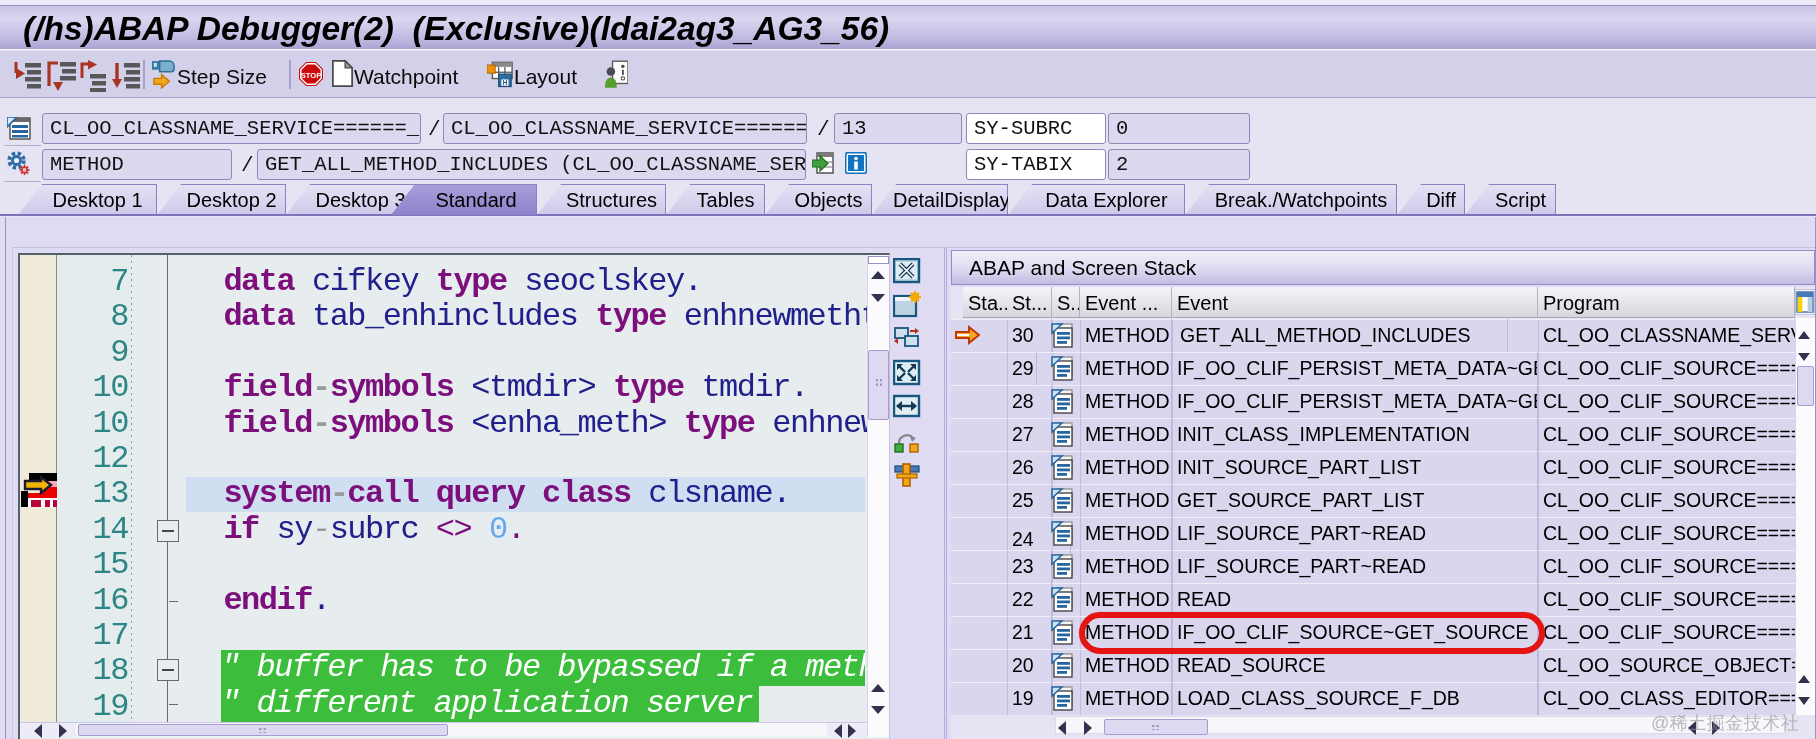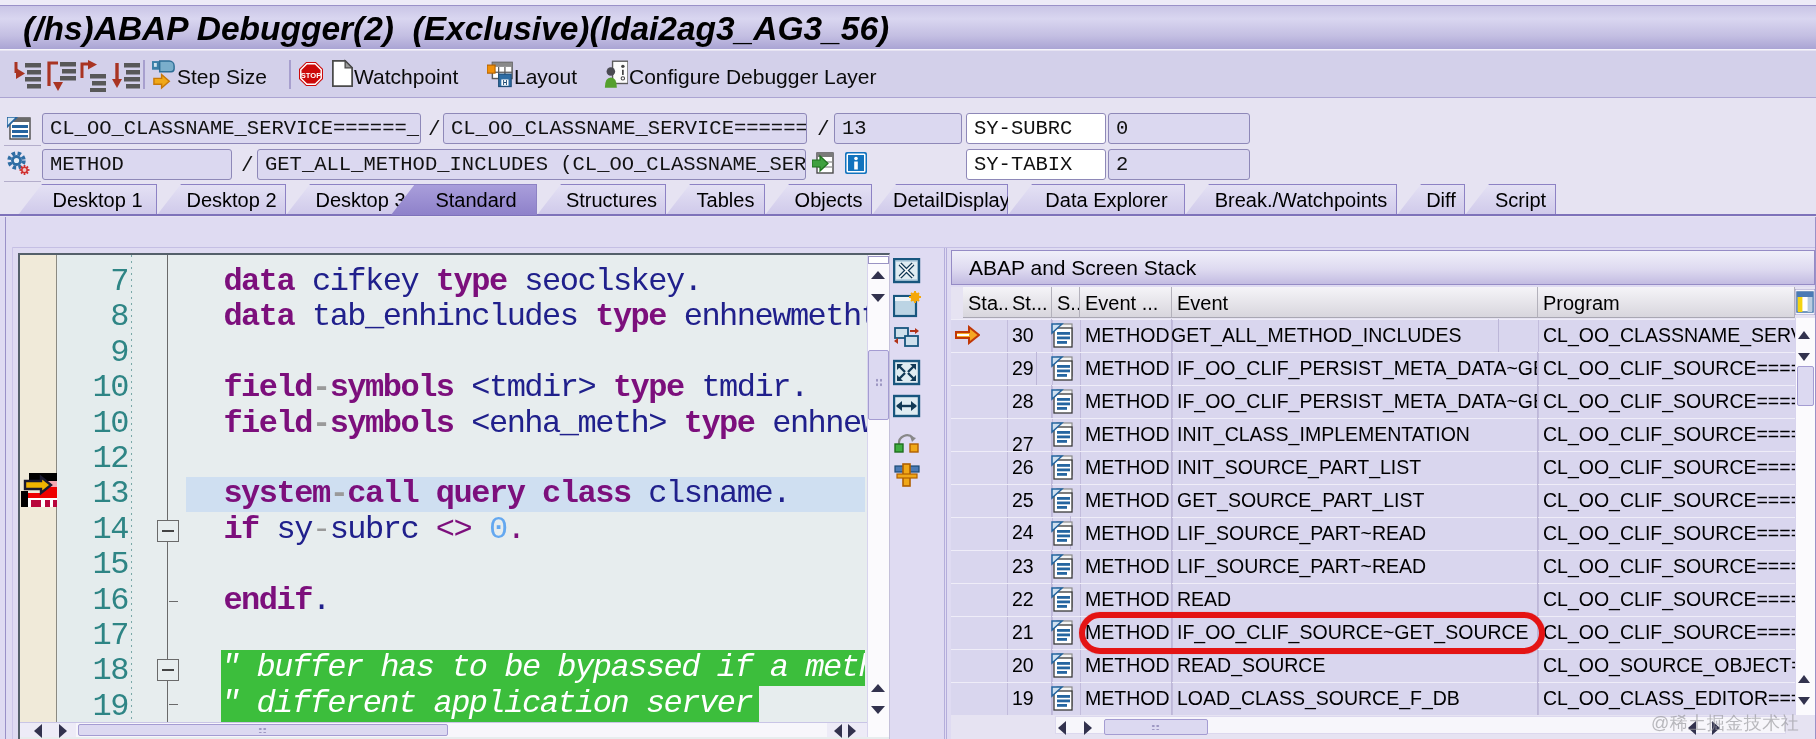--- a/index.html
+++ b/index.html
@@ -173,21 +173,20 @@
   <div class="tbtext" style="left:514px">Layout</div>
 
   <svg class="abs" style="left:604px;top:9px" width="24" height="29" viewBox="0 0 28 31">
     <rect x="10" y="0" width="18" height="26" fill="#fcfcfc" stroke="#5a5a5a" stroke-width="1.6"></rect>
     <circle cx="22" cy="6" r="2" fill="#444"></circle>
     <rect x="21" y="10" width="2" height="6" fill="#444"></rect>
     <circle cx="22" cy="20" r="2" fill="none" stroke="#444" stroke-width="1.2"></circle>
     <circle cx="8" cy="12" r="5" fill="#4a4a52"></circle>
     <path d="M1 31 q0 -12 7 -12 q7 0 7 12 z" fill="#55a02e"></path>
   </svg>
-  <div class="tbtext" style="left:629px">Configure Debugger Layer</div>
 </div>
 <div class="abs" id="fields">
 
   <svg class="abs" style="left:7px;top:117px" width="24" height="23" viewBox="0 0 24 23">
     <rect x="3" y="1" width="20" height="21" fill="#ffffff" stroke="#4a4a4a" stroke-width="1.4"></rect>
     <rect x="3" y="1" width="20" height="4" fill="#6a6a6a"></rect>
     <rect x="5" y="8" width="16" height="3" fill="#2565a0"></rect>
     <rect x="5" y="13" width="16" height="3" fill="#2565a0"></rect>
     <rect x="5" y="18" width="16" height="2.5" fill="#2565a0"></rect>
     <polygon points="0,0 10,0 0,10" fill="#d8e8f4" stroke="#2565a0" stroke-width="1.6"></polygon>
@@ -437,21 +436,21 @@
   <div class="gcell" style="left:56px;width:45px;top:32px">30</div>
   <div class="abs" style="left:100px;top:36px"><svg width="24" height="25" viewBox="0 0 24 25">
       <rect x="6" y="1" width="15" height="19" fill="#f4f4f4" stroke="#8a8a8a" stroke-width="1.2"></rect>
       <rect x="3" y="5" width="18" height="19" fill="#ffffff" stroke="#3a3a3a" stroke-width="1.3"></rect>
       <polygon points="1,1 11,1 1,10" fill="#cfe0f0" stroke="#2565a0" stroke-width="1.5"></polygon>
       <rect x="6" y="9" width="13" height="2.8" fill="#2565a0"></rect>
       <rect x="6" y="13.5" width="13" height="2.8" fill="#2565a0"></rect>
       <rect x="6" y="18" width="10" height="2.8" fill="#2565a0"></rect>
     </svg></div>
   <div class="gcell" style="left:129px;width:92px;top:32px">METHOD</div>
-  <div class="gcell" style="left:215px;width:333px;top:32px">GET_ALL_METHOD_INCLUDES</div>
+  <div class="gcell" style="left:224px;width:333px;top:32px">GET_ALL_METHOD_INCLUDES</div>
   <div class="gcell" style="left:587px;width:257px;top:32px;border-right:none">CL_OO_CLASSNAME_SERVICE=====</div>
   <div class="gcell" style="left:56px;width:30px;top:65px">29</div>
   <div class="abs" style="left:100px;top:69px"><svg width="24" height="25" viewBox="0 0 24 25">
       <rect x="6" y="1" width="15" height="19" fill="#f4f4f4" stroke="#8a8a8a" stroke-width="1.2"></rect>
       <rect x="3" y="5" width="18" height="19" fill="#ffffff" stroke="#3a3a3a" stroke-width="1.3"></rect>
       <polygon points="1,1 11,1 1,10" fill="#cfe0f0" stroke="#2565a0" stroke-width="1.5"></polygon>
       <rect x="6" y="9" width="13" height="2.8" fill="#2565a0"></rect>
       <rect x="6" y="13.5" width="13" height="2.8" fill="#2565a0"></rect>
       <rect x="6" y="18" width="10" height="2.8" fill="#2565a0"></rect>
     </svg></div>
@@ -463,21 +462,21 @@
       <rect x="6" y="1" width="15" height="19" fill="#f4f4f4" stroke="#8a8a8a" stroke-width="1.2"></rect>
       <rect x="3" y="5" width="18" height="19" fill="#ffffff" stroke="#3a3a3a" stroke-width="1.3"></rect>
       <polygon points="1,1 11,1 1,10" fill="#cfe0f0" stroke="#2565a0" stroke-width="1.5"></polygon>
       <rect x="6" y="9" width="13" height="2.8" fill="#2565a0"></rect>
       <rect x="6" y="13.5" width="13" height="2.8" fill="#2565a0"></rect>
       <rect x="6" y="18" width="10" height="2.8" fill="#2565a0"></rect>
     </svg></div>
   <div class="gcell" style="left:129px;width:92px;top:98px">METHOD</div>
   <div class="gcell" style="left:221px;width:366px;top:98px">IF_OO_CLIF_PERSIST_META_DATA~GET</div>
   <div class="gcell" style="left:587px;width:257px;top:98px;border-right:none">CL_OO_CLIF_SOURCE===========</div>
-  <div class="gcell" style="left:56px;width:45px;top:141px">27</div>
+  <div class="gcell" style="left:56px;width:45px;top:131px">27</div>
   <div class="abs" style="left:100px;top:135px"><svg width="24" height="25" viewBox="0 0 24 25">
       <rect x="6" y="1" width="15" height="19" fill="#f4f4f4" stroke="#8a8a8a" stroke-width="1.2"></rect>
       <rect x="3" y="5" width="18" height="19" fill="#ffffff" stroke="#3a3a3a" stroke-width="1.3"></rect>
       <polygon points="1,1 11,1 1,10" fill="#cfe0f0" stroke="#2565a0" stroke-width="1.5"></polygon>
       <rect x="6" y="9" width="13" height="2.8" fill="#2565a0"></rect>
       <rect x="6" y="13.5" width="13" height="2.8" fill="#2565a0"></rect>
       <rect x="6" y="18" width="10" height="2.8" fill="#2565a0"></rect>
     </svg></div>
   <div class="gcell" style="left:129px;width:92px;top:131px">METHOD</div>
   <div class="gcell" style="left:221px;width:366px;top:131px">INIT_CLASS_IMPLEMENTATION</div>
@@ -499,21 +498,21 @@
       <rect x="6" y="1" width="15" height="19" fill="#f4f4f4" stroke="#8a8a8a" stroke-width="1.2"></rect>
       <rect x="3" y="5" width="18" height="19" fill="#ffffff" stroke="#3a3a3a" stroke-width="1.3"></rect>
       <polygon points="1,1 11,1 1,10" fill="#cfe0f0" stroke="#2565a0" stroke-width="1.5"></polygon>
       <rect x="6" y="9" width="13" height="2.8" fill="#2565a0"></rect>
       <rect x="6" y="13.5" width="13" height="2.8" fill="#2565a0"></rect>
       <rect x="6" y="18" width="10" height="2.8" fill="#2565a0"></rect>
     </svg></div>
   <div class="gcell" style="left:129px;width:92px;top:197px">METHOD</div>
   <div class="gcell" style="left:221px;width:366px;top:197px">GET_SOURCE_PART_LIST</div>
   <div class="gcell" style="left:587px;width:257px;top:197px;border-right:none">CL_OO_CLIF_SOURCE===========</div>
-  <div class="gcell" style="left:56px;width:64px;top:229px">24</div>
+  <div class="gcell" style="left:56px;width:64px;top:236px">24</div>
   <div class="abs" style="left:100px;top:234px"><svg width="24" height="25" viewBox="0 0 24 25">
       <rect x="6" y="1" width="15" height="19" fill="#f4f4f4" stroke="#8a8a8a" stroke-width="1.2"></rect>
       <rect x="3" y="5" width="18" height="19" fill="#ffffff" stroke="#3a3a3a" stroke-width="1.3"></rect>
       <polygon points="1,1 11,1 1,10" fill="#cfe0f0" stroke="#2565a0" stroke-width="1.5"></polygon>
       <rect x="6" y="9" width="13" height="2.8" fill="#2565a0"></rect>
       <rect x="6" y="13.5" width="13" height="2.8" fill="#2565a0"></rect>
       <rect x="6" y="18" width="10" height="2.8" fill="#2565a0"></rect>
     </svg></div>
   <div class="gcell" style="left:129px;width:92px;top:230px">METHOD</div>
   <div class="gcell" style="left:221px;width:366px;top:230px">LIF_SOURCE_PART~READ</div>

